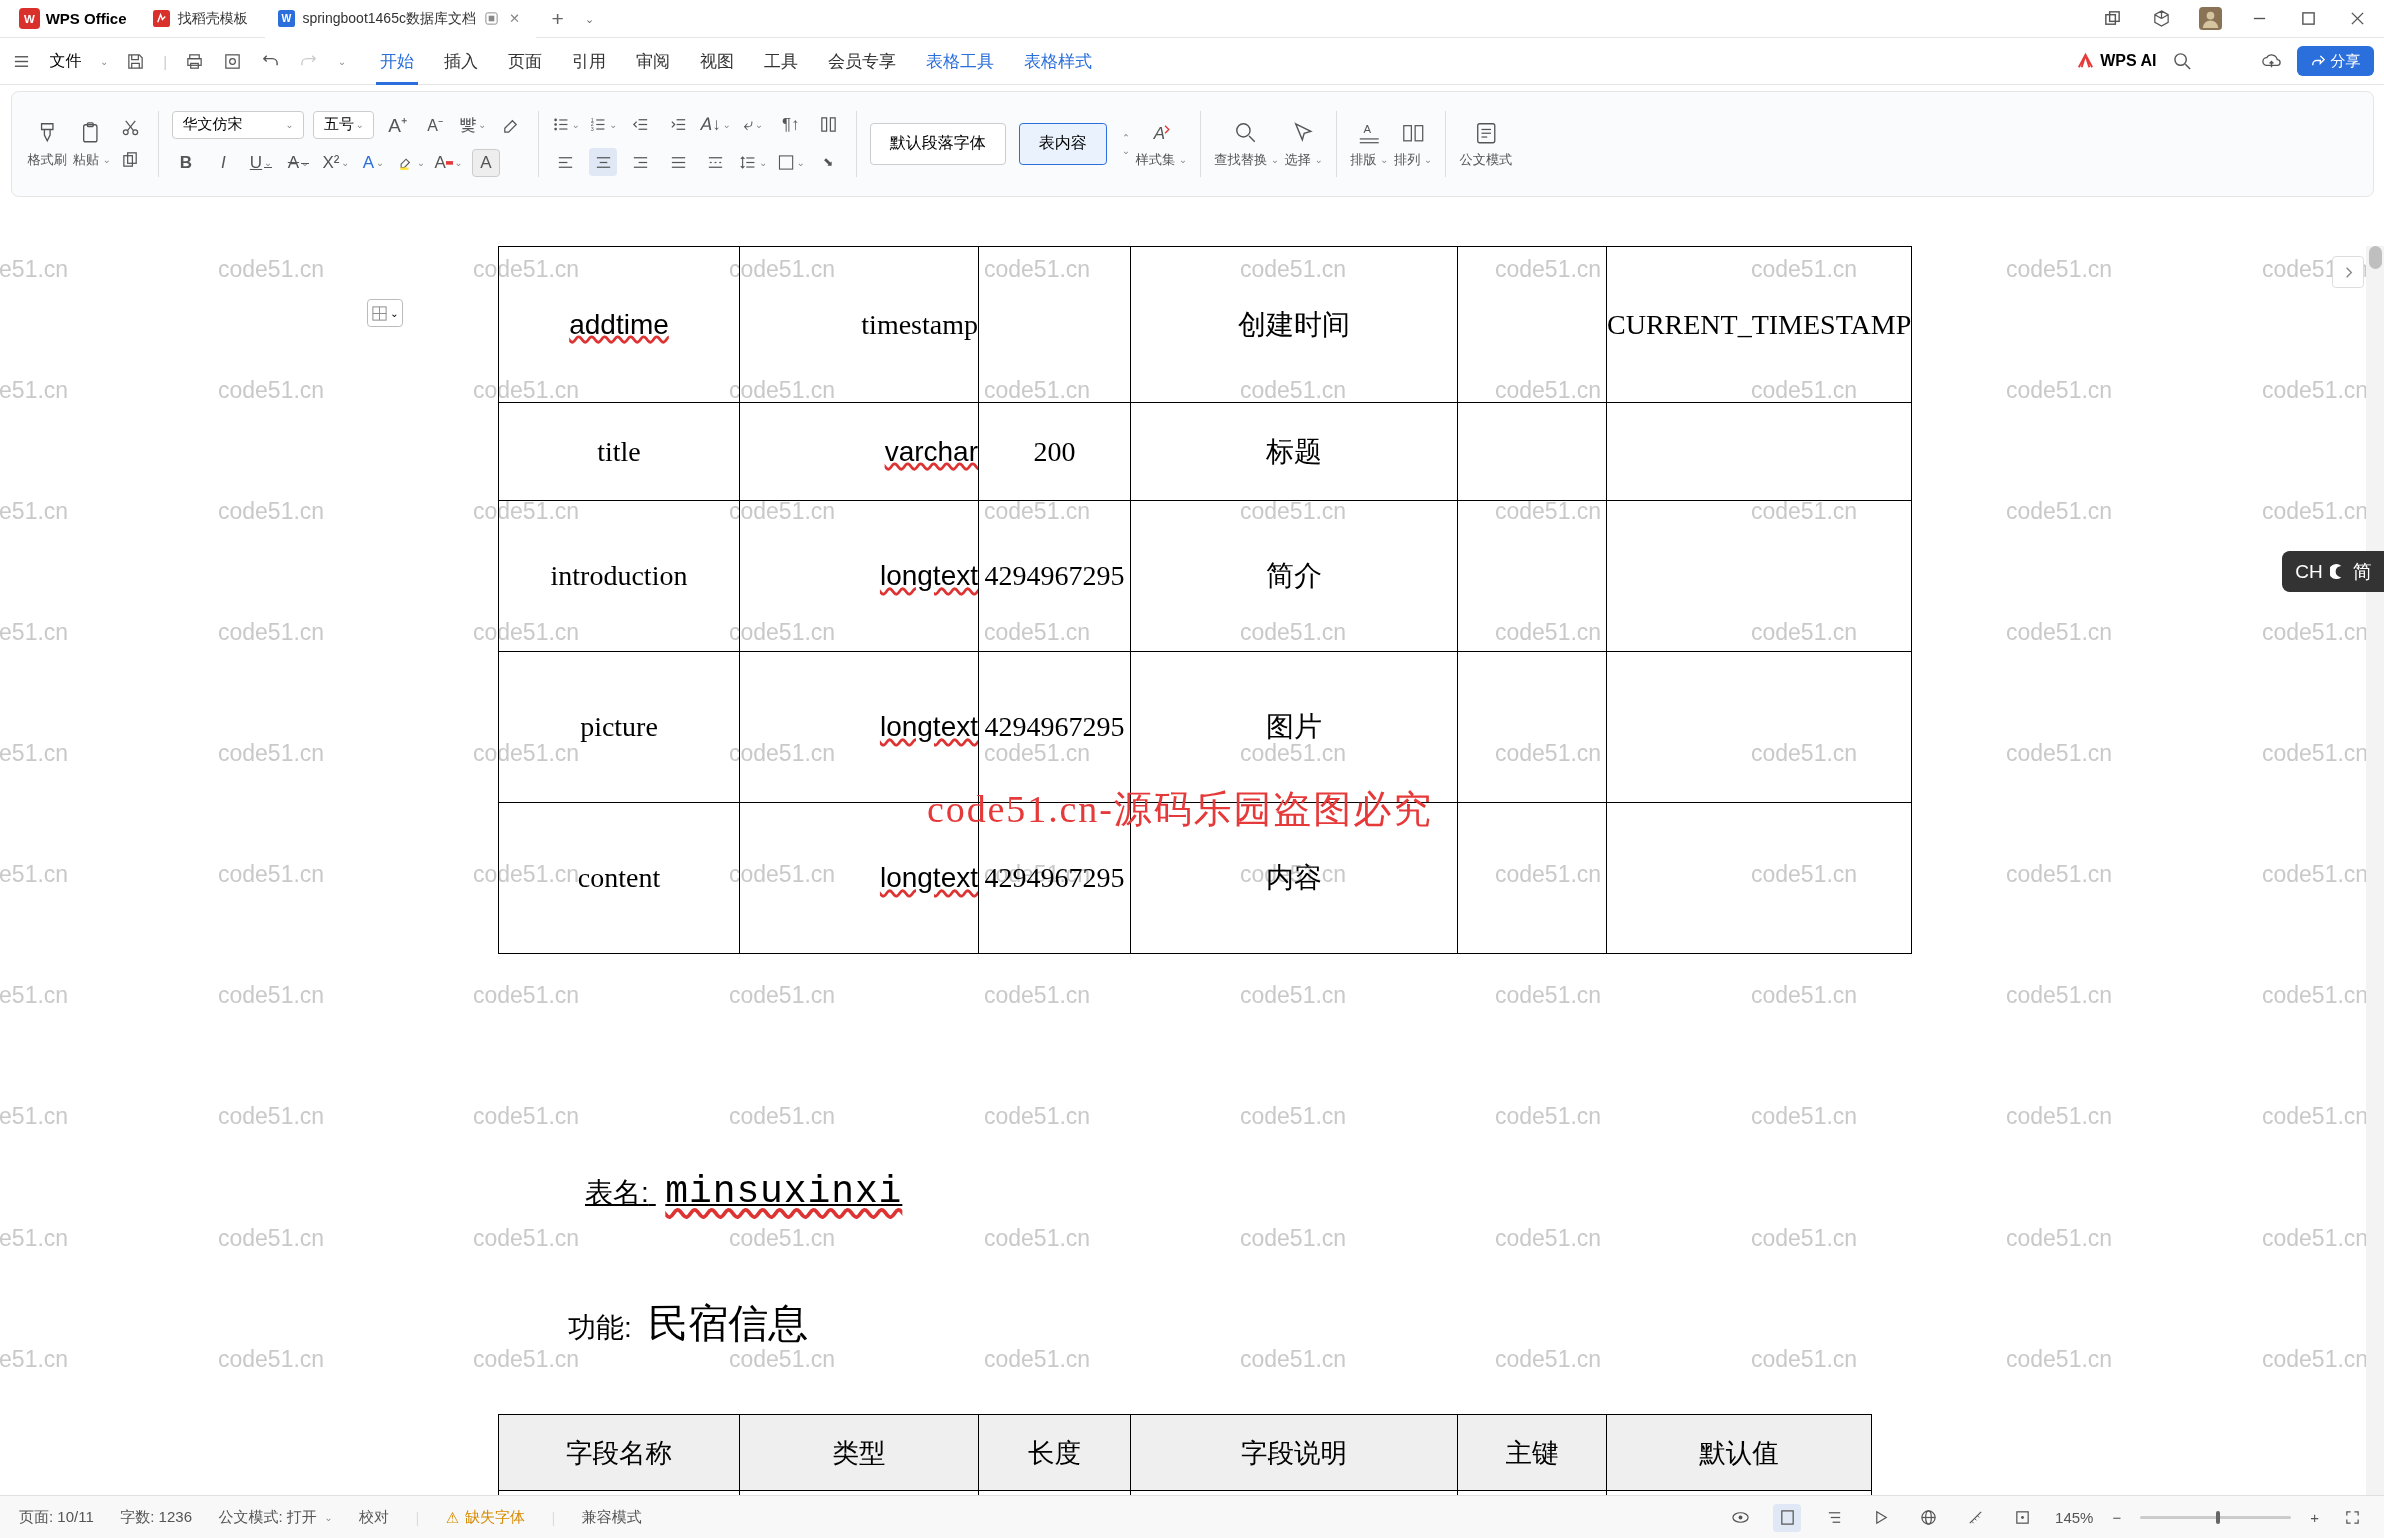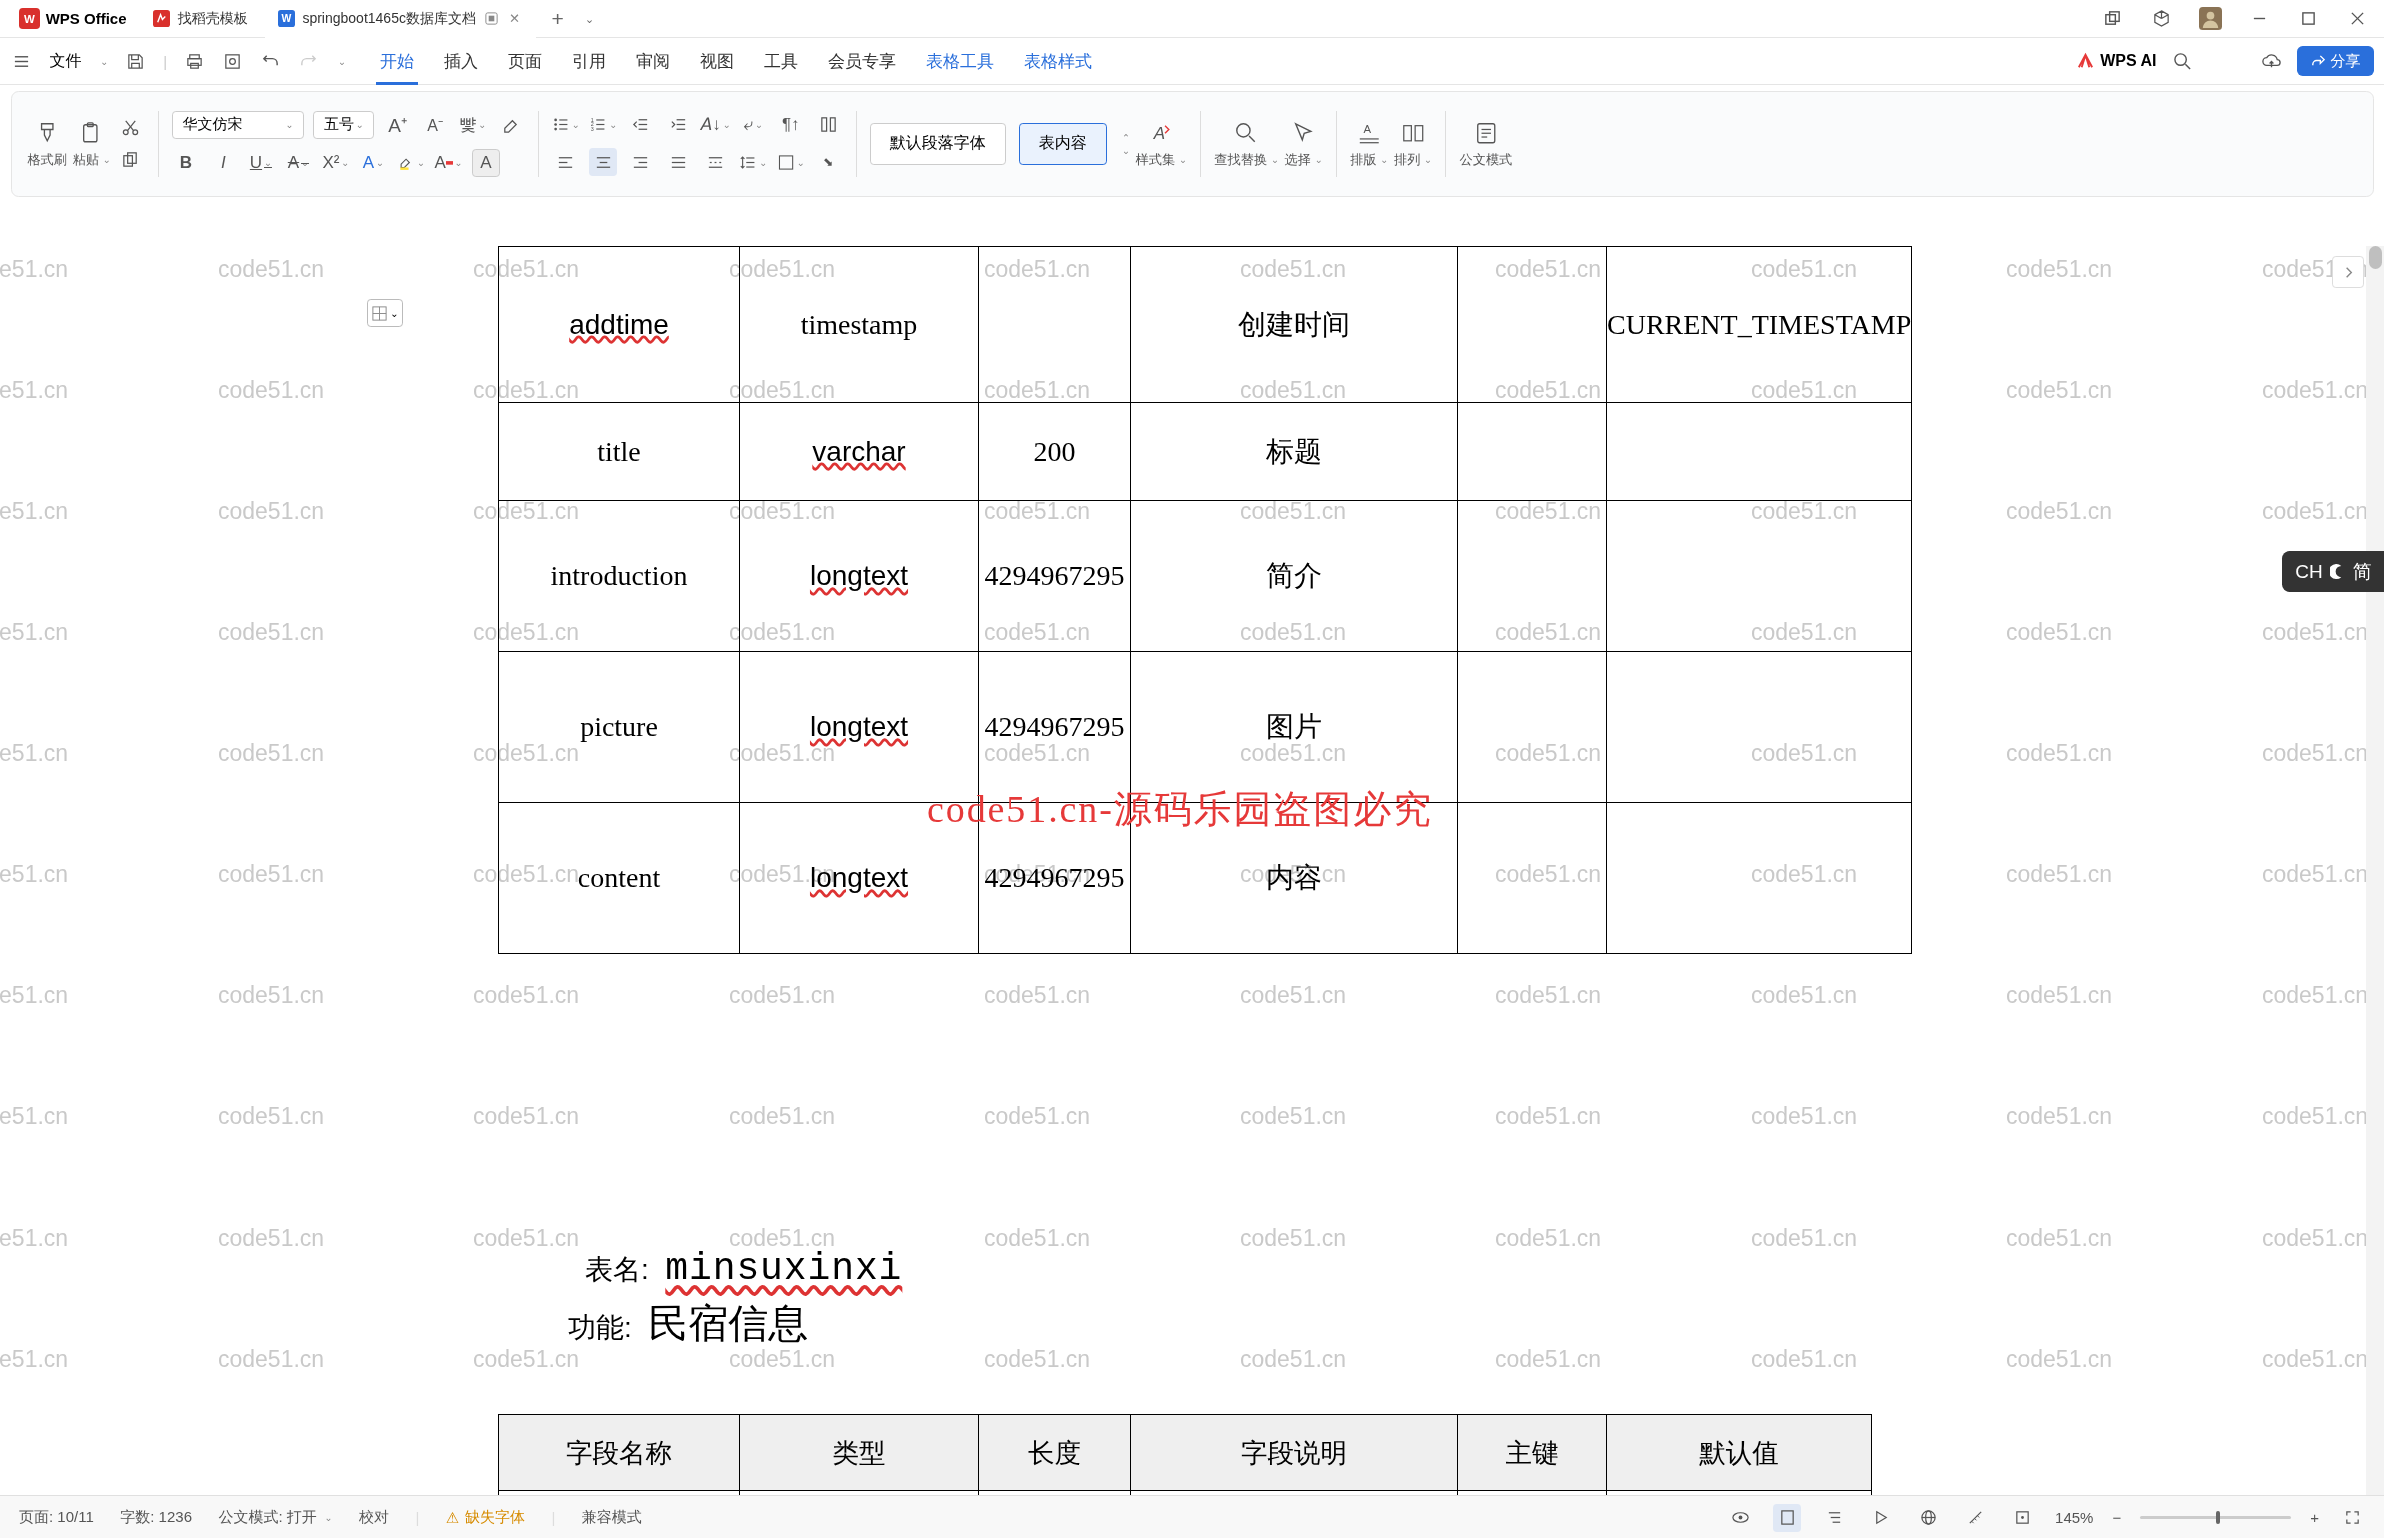--- a/index.html
+++ b/index.html
@@ -48,21 +48,21 @@
 
 
 .doc-area { position: absolute; top: 246px; left: 0; right: 19px; bottom: 44px; background: #fff; overflow: hidden; }
 .watermark-layer { position: absolute; inset: 0; pointer-events: none; z-index: 1; }
 .wm { position: absolute; color: #c9c9c9; font-size: 23px; font-family: Arial, sans-serif; }
 .doc-content { position: absolute; inset: 0; z-index: 2; }
 
 .table1 { position: absolute; left: 498px; top: 0; border-collapse: collapse; }
 .table1 td { border: 1.4px solid #000; font-family: SimSun, serif; font-size: 28px; text-align: center; vertical-align: middle; }
 .table1 .c1 { width: 241px; }
-.table1 .c2 { width: 239px; }
+.table1 .c2 { width: 239px; text-align: right; }
 .table1 .c3 { width: 152px; }
 .table1 .c4 { width: 327px; }
 .table1 .c5 { width: 149px; }
 .table1 .c6 { width: 227px; }
 .table1 tr.r1 { height: 156px; }
 .table1 tr.r2 { height: 98px; }
 .table1 tr.r3 { height: 151px; }
 .underline-text { text-decoration: underline; text-decoration-color: #d33; text-decoration-style: wavy; }
 
 .section-label { position: absolute; font-family: SimSun, serif; font-size: 28px; }
@@ -687,21 +687,21 @@
         <td class="c3">4294967295</td>
         <td class="c4">内容</td>
         <td class="c5"></td>
             <td class="c6"></td>
       </tr>
     </tbody>
       </table>
 
     <div class="red-overlay">code51.cn-源码乐园盗图必究</div>
 
-    <div class="section-label" style="left:585px;top:1001px;">
+    <div class="section-label" style="left:585px;top:924px;text-decoration:underline;">
       <span>表名:</span>
       <span class="section-value" style="margin-left:9.5px;">minsuxinxi</span>
     </div>
     <div class="section-label" style="left:568px;top:1050px;">
       <span>功能:</span>
       <span class="section-value2" style="margin-left:9.5px;">民宿信息</span>
     </div>
 
     <table class="table2" style="top:1136px;margin-top:32px;">
       <tbody>

